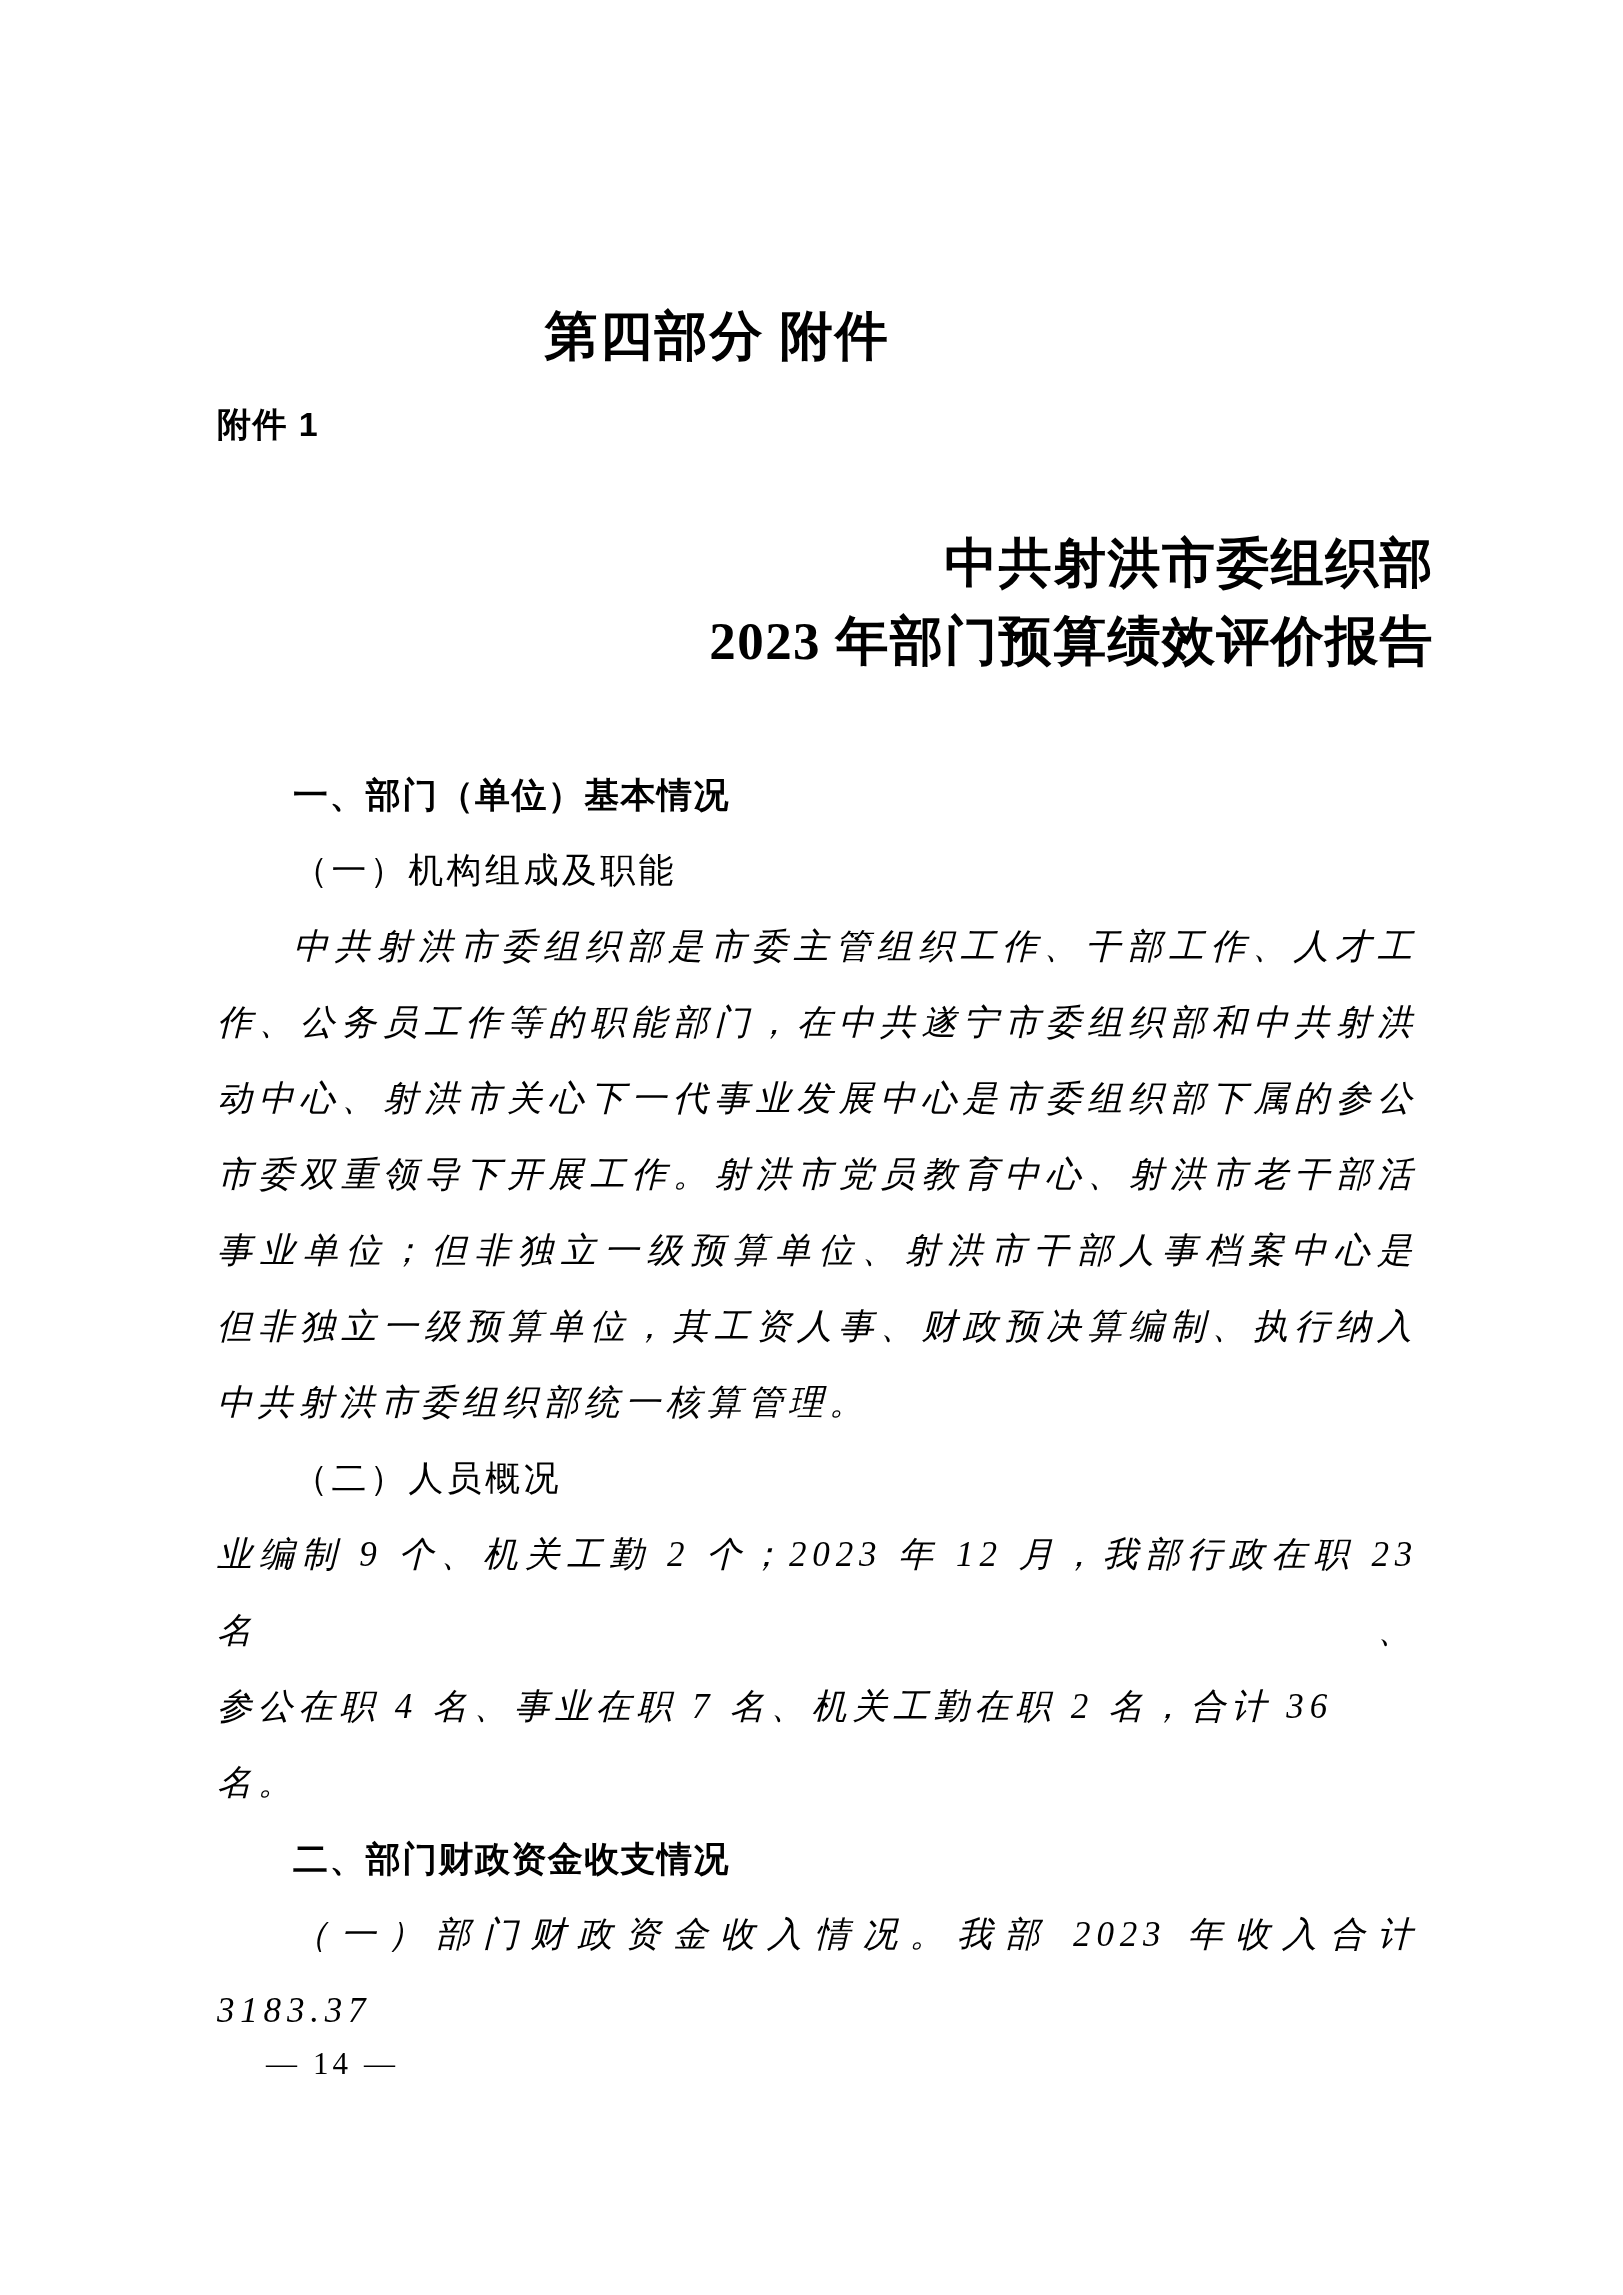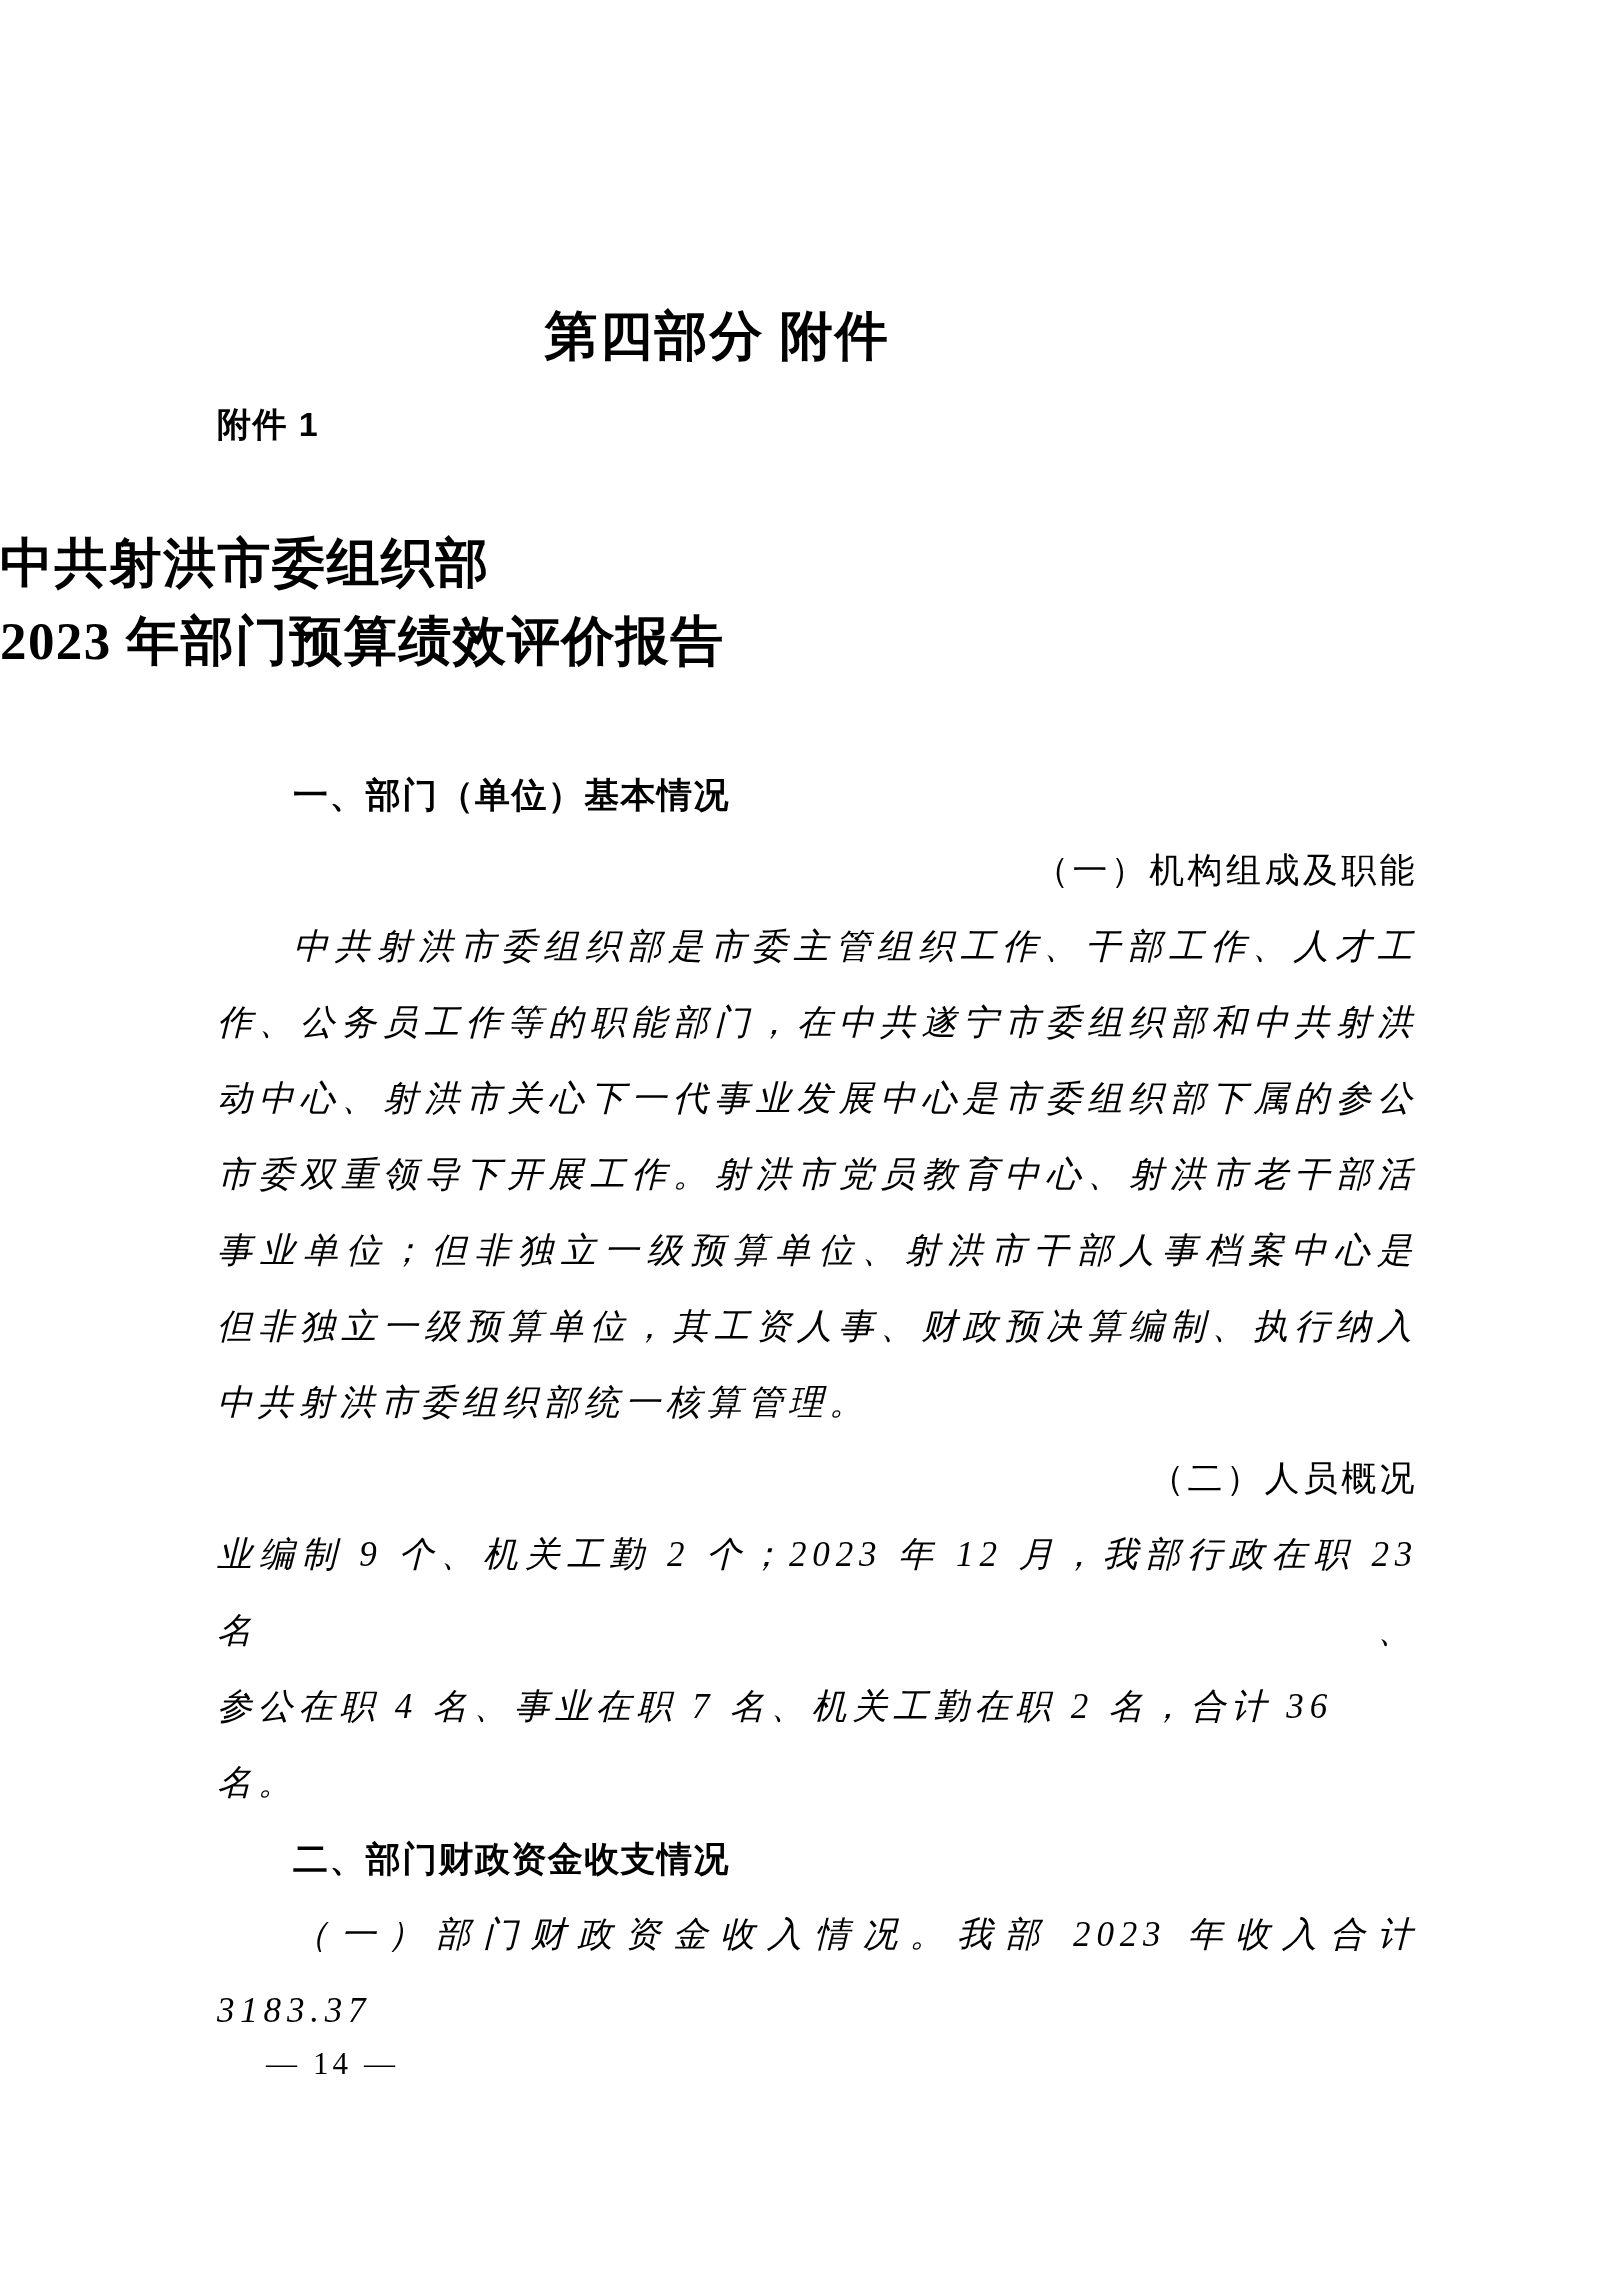--- a/index.html
+++ b/index.html
@@ -41,21 +41,21 @@
     line-height: 44px;
     letter-spacing: 1.4px;
   }
 
   
   #report-title {
     position: absolute;
     top: 524px;
     left: 0;
     width: 100%;
-    text-align: left;
+    text-align: right;
     font-family: "Liberation Serif", "DejaVu Serif", serif;
     font-weight: bold;
     font-size: 53px;
     line-height: 78px;
     letter-spacing: 1.4px;
   }
 
   
   #body-block {
     position: absolute;
@@ -69,21 +69,20 @@
   .line { min-height: 76px; }
   .h2 {
     font-family: "Liberation Sans", "DejaVu Sans", sans-serif;
     font-weight: bold;
     letter-spacing: 1.4px;
     text-indent: 76px;
   }
   .sub {
     letter-spacing: 3.4px;
     text-indent: 76px;
-    text-align: right;
   }
   .b   { letter-spacing: 5.8px; font-style: italic; }
   .ind { text-indent: 76px; }
   .jl  { text-align: justify; text-align-last: justify; }
 
   
   #page-footer {
     position: absolute;
     top: 2045px;
     left: 266px;

